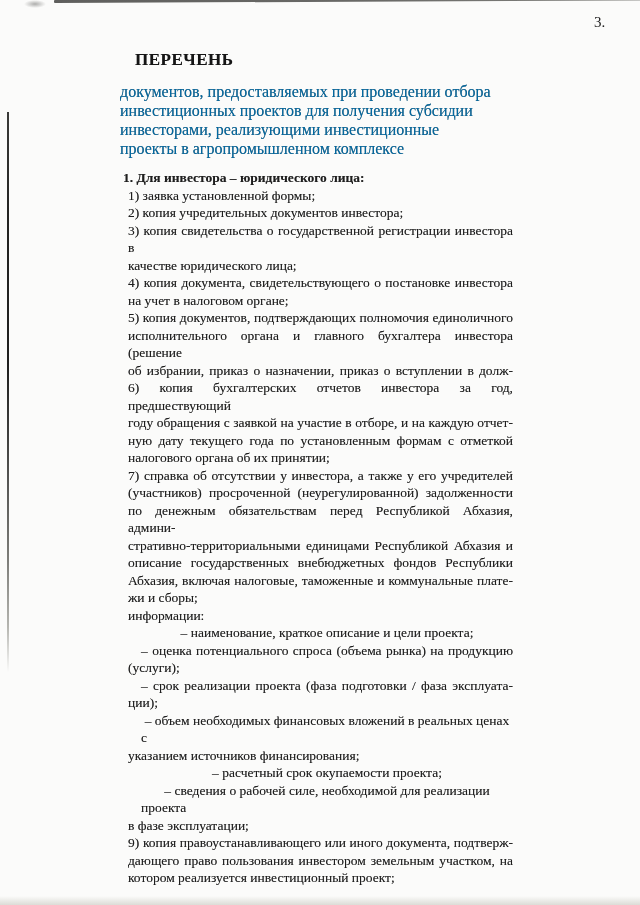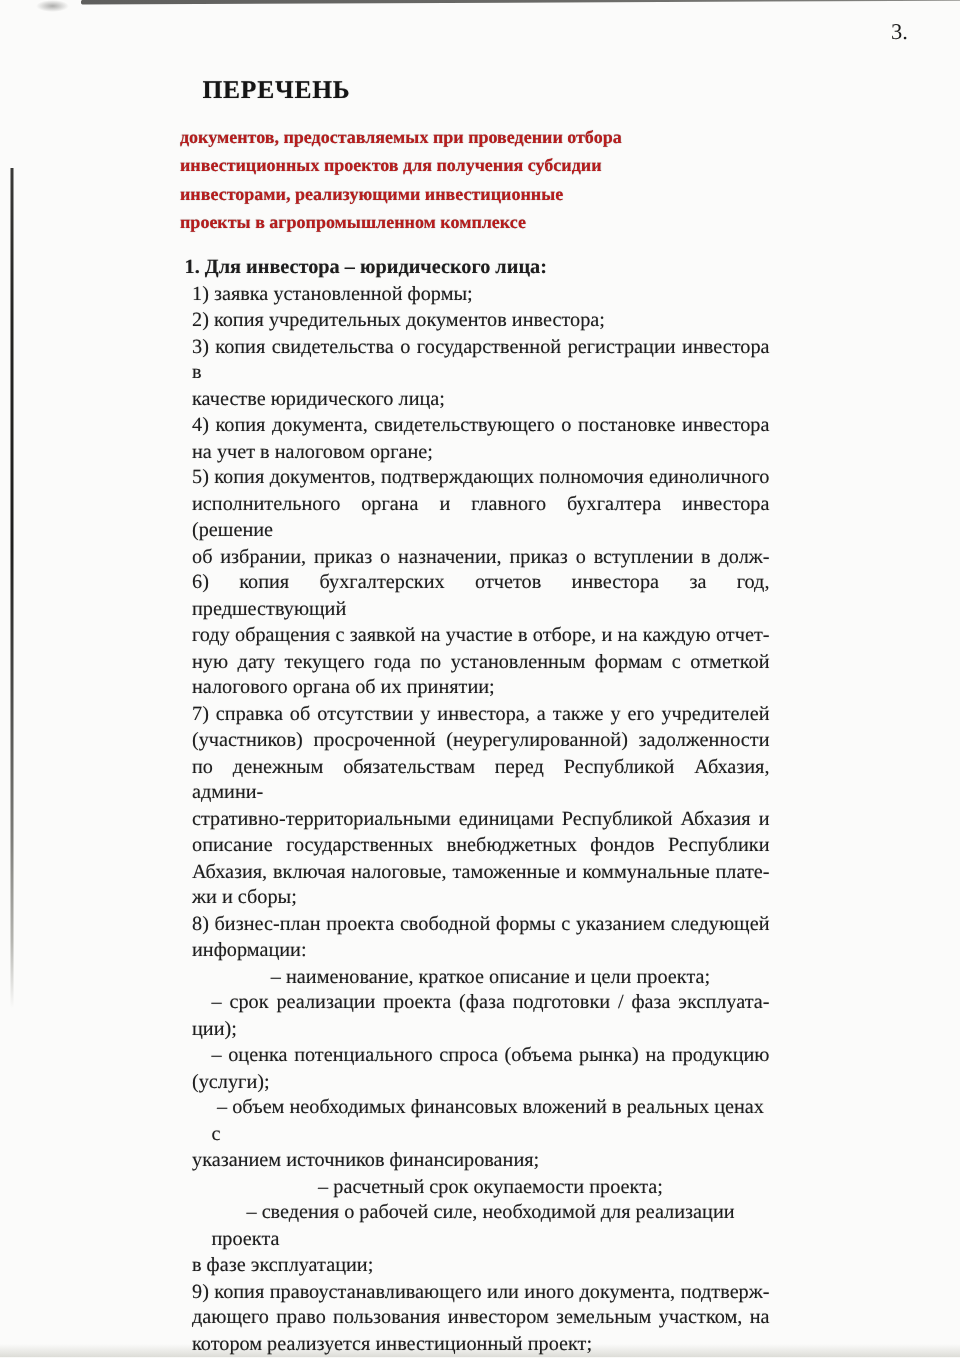--- a/index.html
+++ b/index.html
@@ -80,24 +80,24 @@
     line-height: 20px;
     letter-spacing: 0.5px;
     color: #151515;
     transform: translateX(15px);
     text-shadow: 0 0 0.6px rgba(20,20,20,0.55);
   }
   .subtitle {
     margin-top: 12px;
   }
   .sline {
-    font-size: 12px;
-    font-weight: bold;
+    font-size: 16px;
+    font-weight: normal;
     line-height: 19px;
-    color: #b91c1c;
+    color: #0369a1;
     text-shadow: 0 0 0.6px rgba(20,20,20,0.55);
   }
 
   
   .body {
     position: absolute;
     top: 169px;
     left: 123px;
     width: 390px;
     font-size: 13.5px;
@@ -177,33 +177,32 @@
         <div class="para num">
           <div class="line j">7) справка об отсутствии у инвестора, а также у его учредителей</div>
           <div class="line j">(участников) просроченной (неурегулированной) задолженности</div>
           <div class="line j">по денежным обязательствам перед Республикой Абхазия, админи-</div>
           <div class="line j">стративно-территориальными единицами Республикой Абхазия и</div>
           <div class="line j">описание государственных внебюджетных фондов Республики</div>
           <div class="line j">Абхазия, включая налоговые, таможенные и коммунальные плате-</div>
           <div class="line">жи и сборы;</div>
         </div>
         <div class="para num">
-          <div class="line j">8) бизнес-план проекта свободной формы с указанием следующей</div>
           <div class="line">информации:</div>
         </div>
         <div class="para dash">
           <div class="line dash-first">– наименование, краткое описание и цели проекта;</div>
+        </div>
+        <div class="para dash">
+          <div class="line j dash-first">– оценка потенциального спроса (объема рынка) на продукцию</div>
+          <div class="line">(услуги);</div>
         </div>
         <div class="para dash">
           <div class="line j dash-first">– срок реализации проекта (фаза подготовки / фаза эксплуата-</div>
           <div class="line">ции);</div>
-        </div>
-        <div class="para dash">
-          <div class="line j dash-first">– оценка потенциального спроса (объема рынка) на продукцию</div>
-          <div class="line">(услуги);</div>
         </div>
         <div class="para dash">
           <div class="line j dash-first">– объем необходимых финансовых вложений в реальных ценах с</div>
           <div class="line">указанием источников финансирования;</div>
         </div>
         <div class="para dash">
           <div class="line dash-first">– расчетный срок окупаемости проекта;</div>
         </div>
         <div class="para dash">
           <div class="line j dash-first">– сведения о рабочей силе, необходимой для реализации проекта</div>

